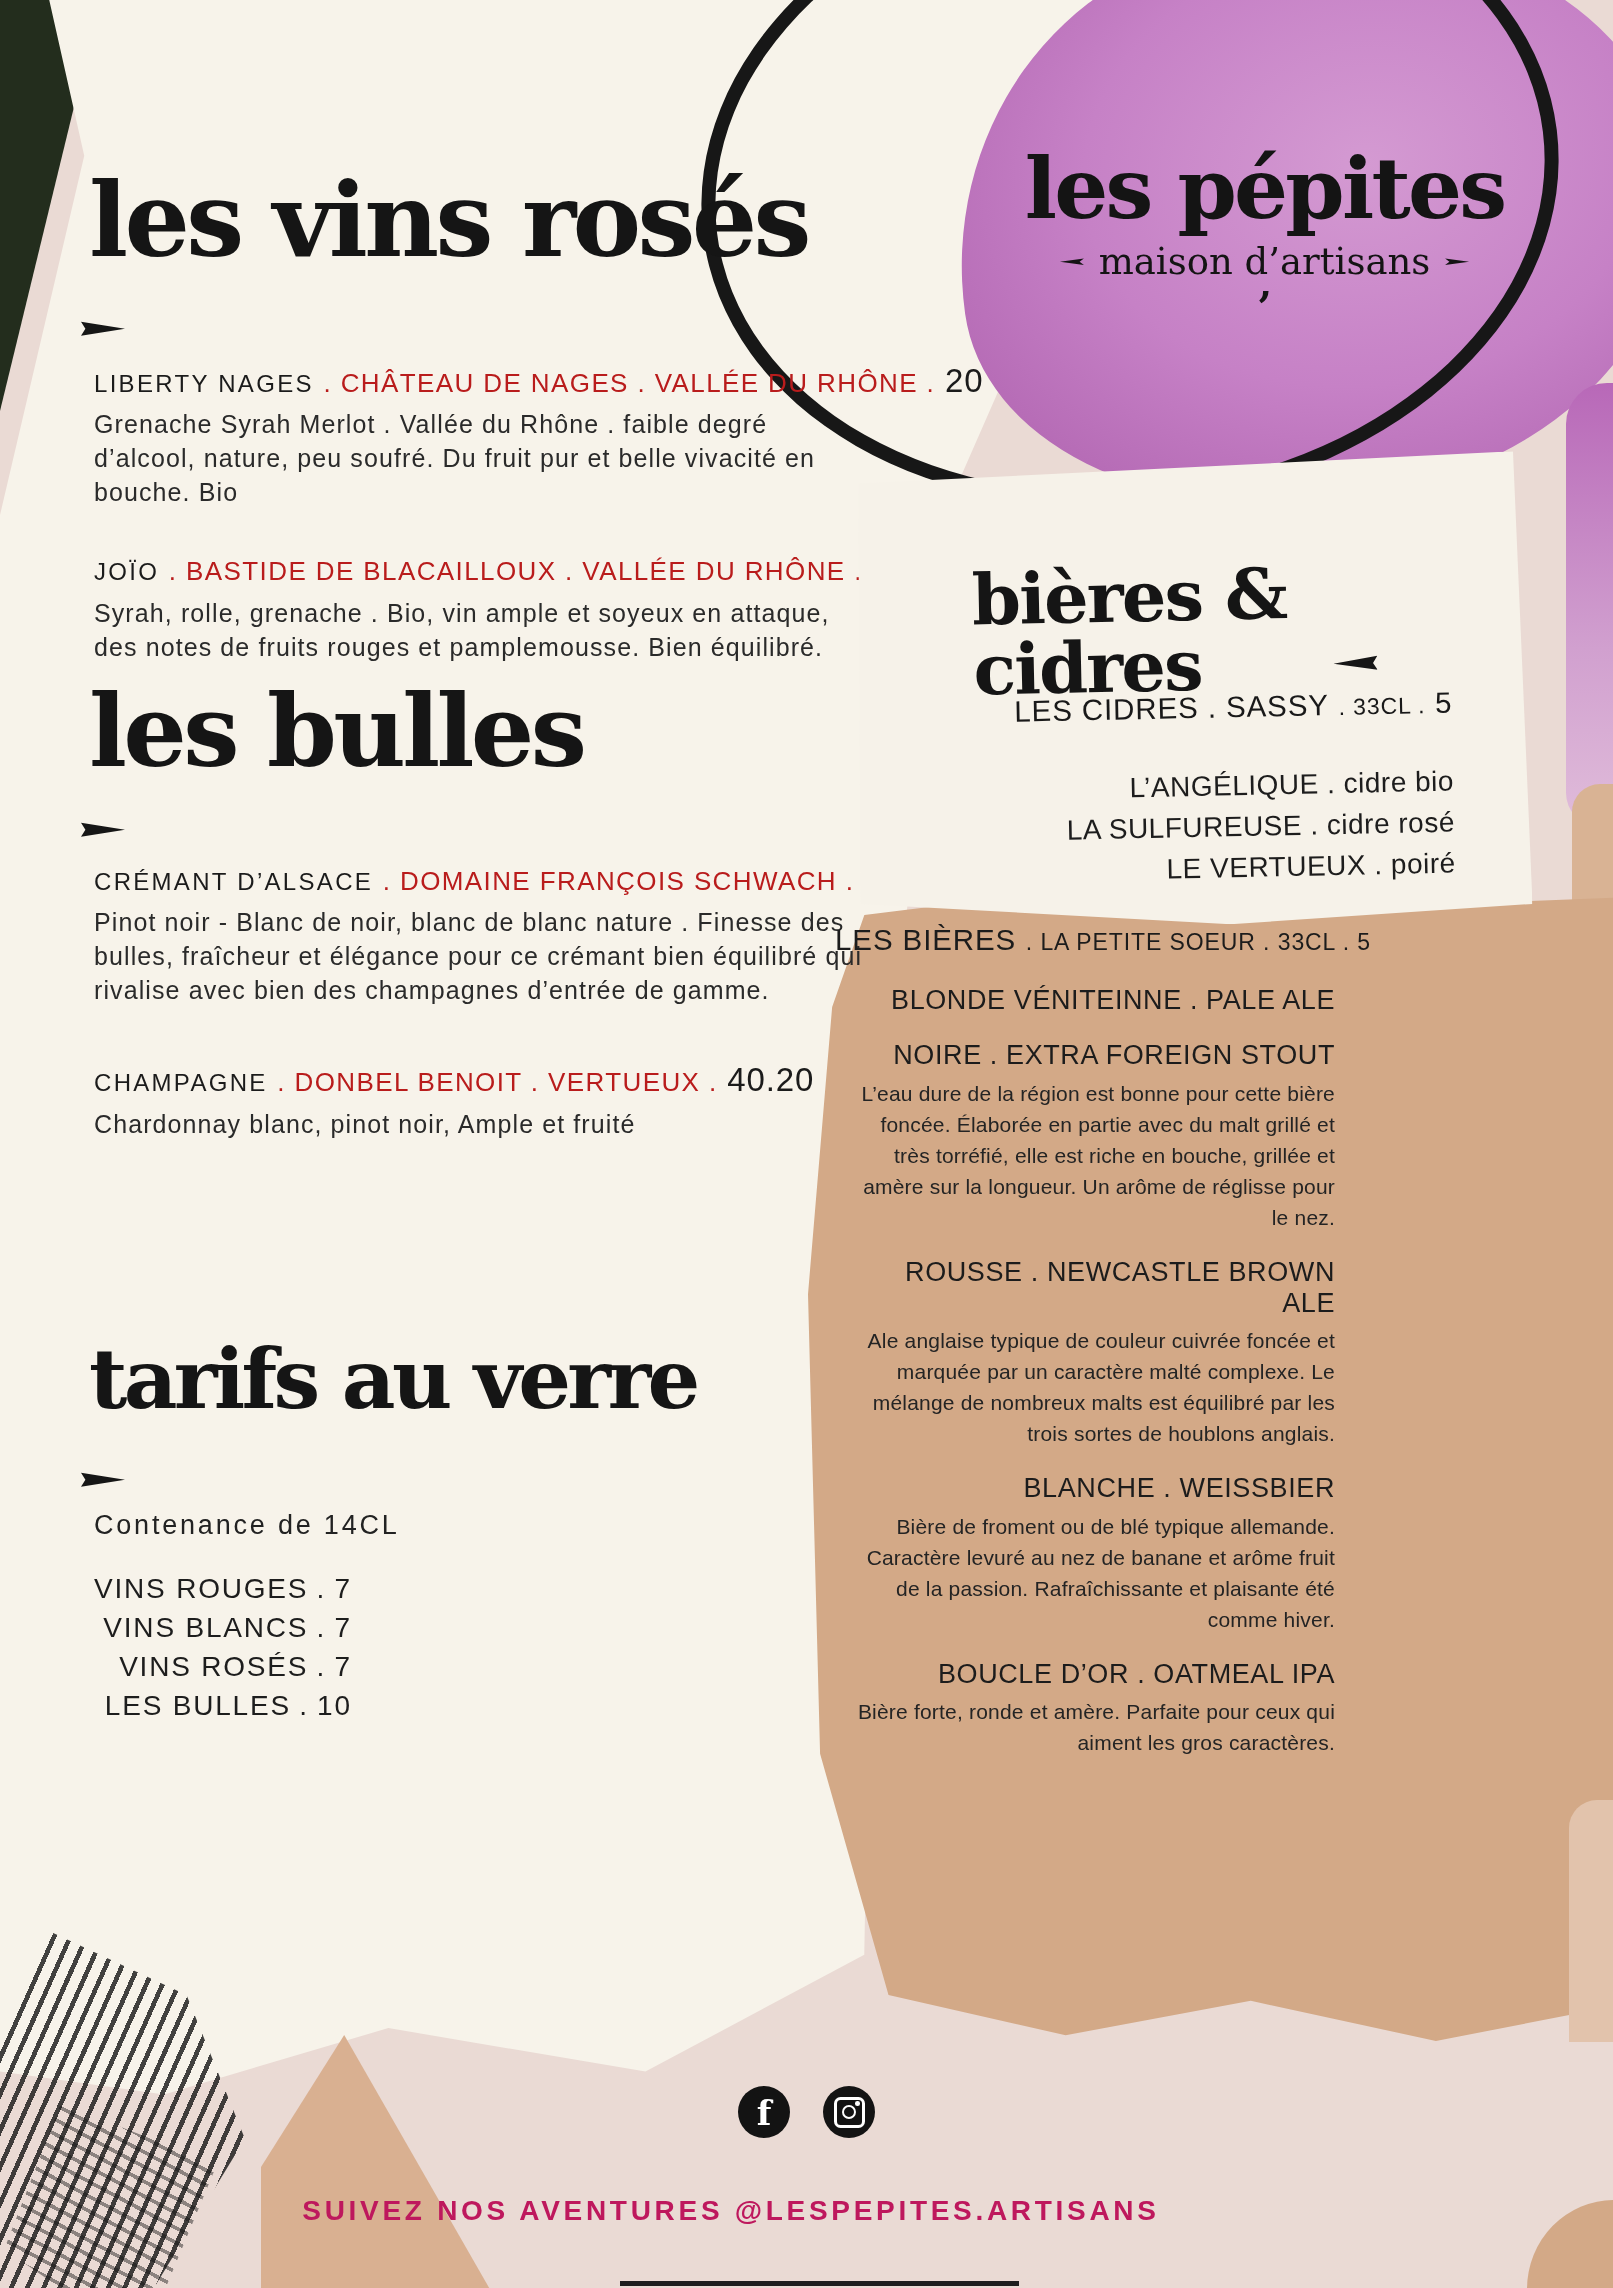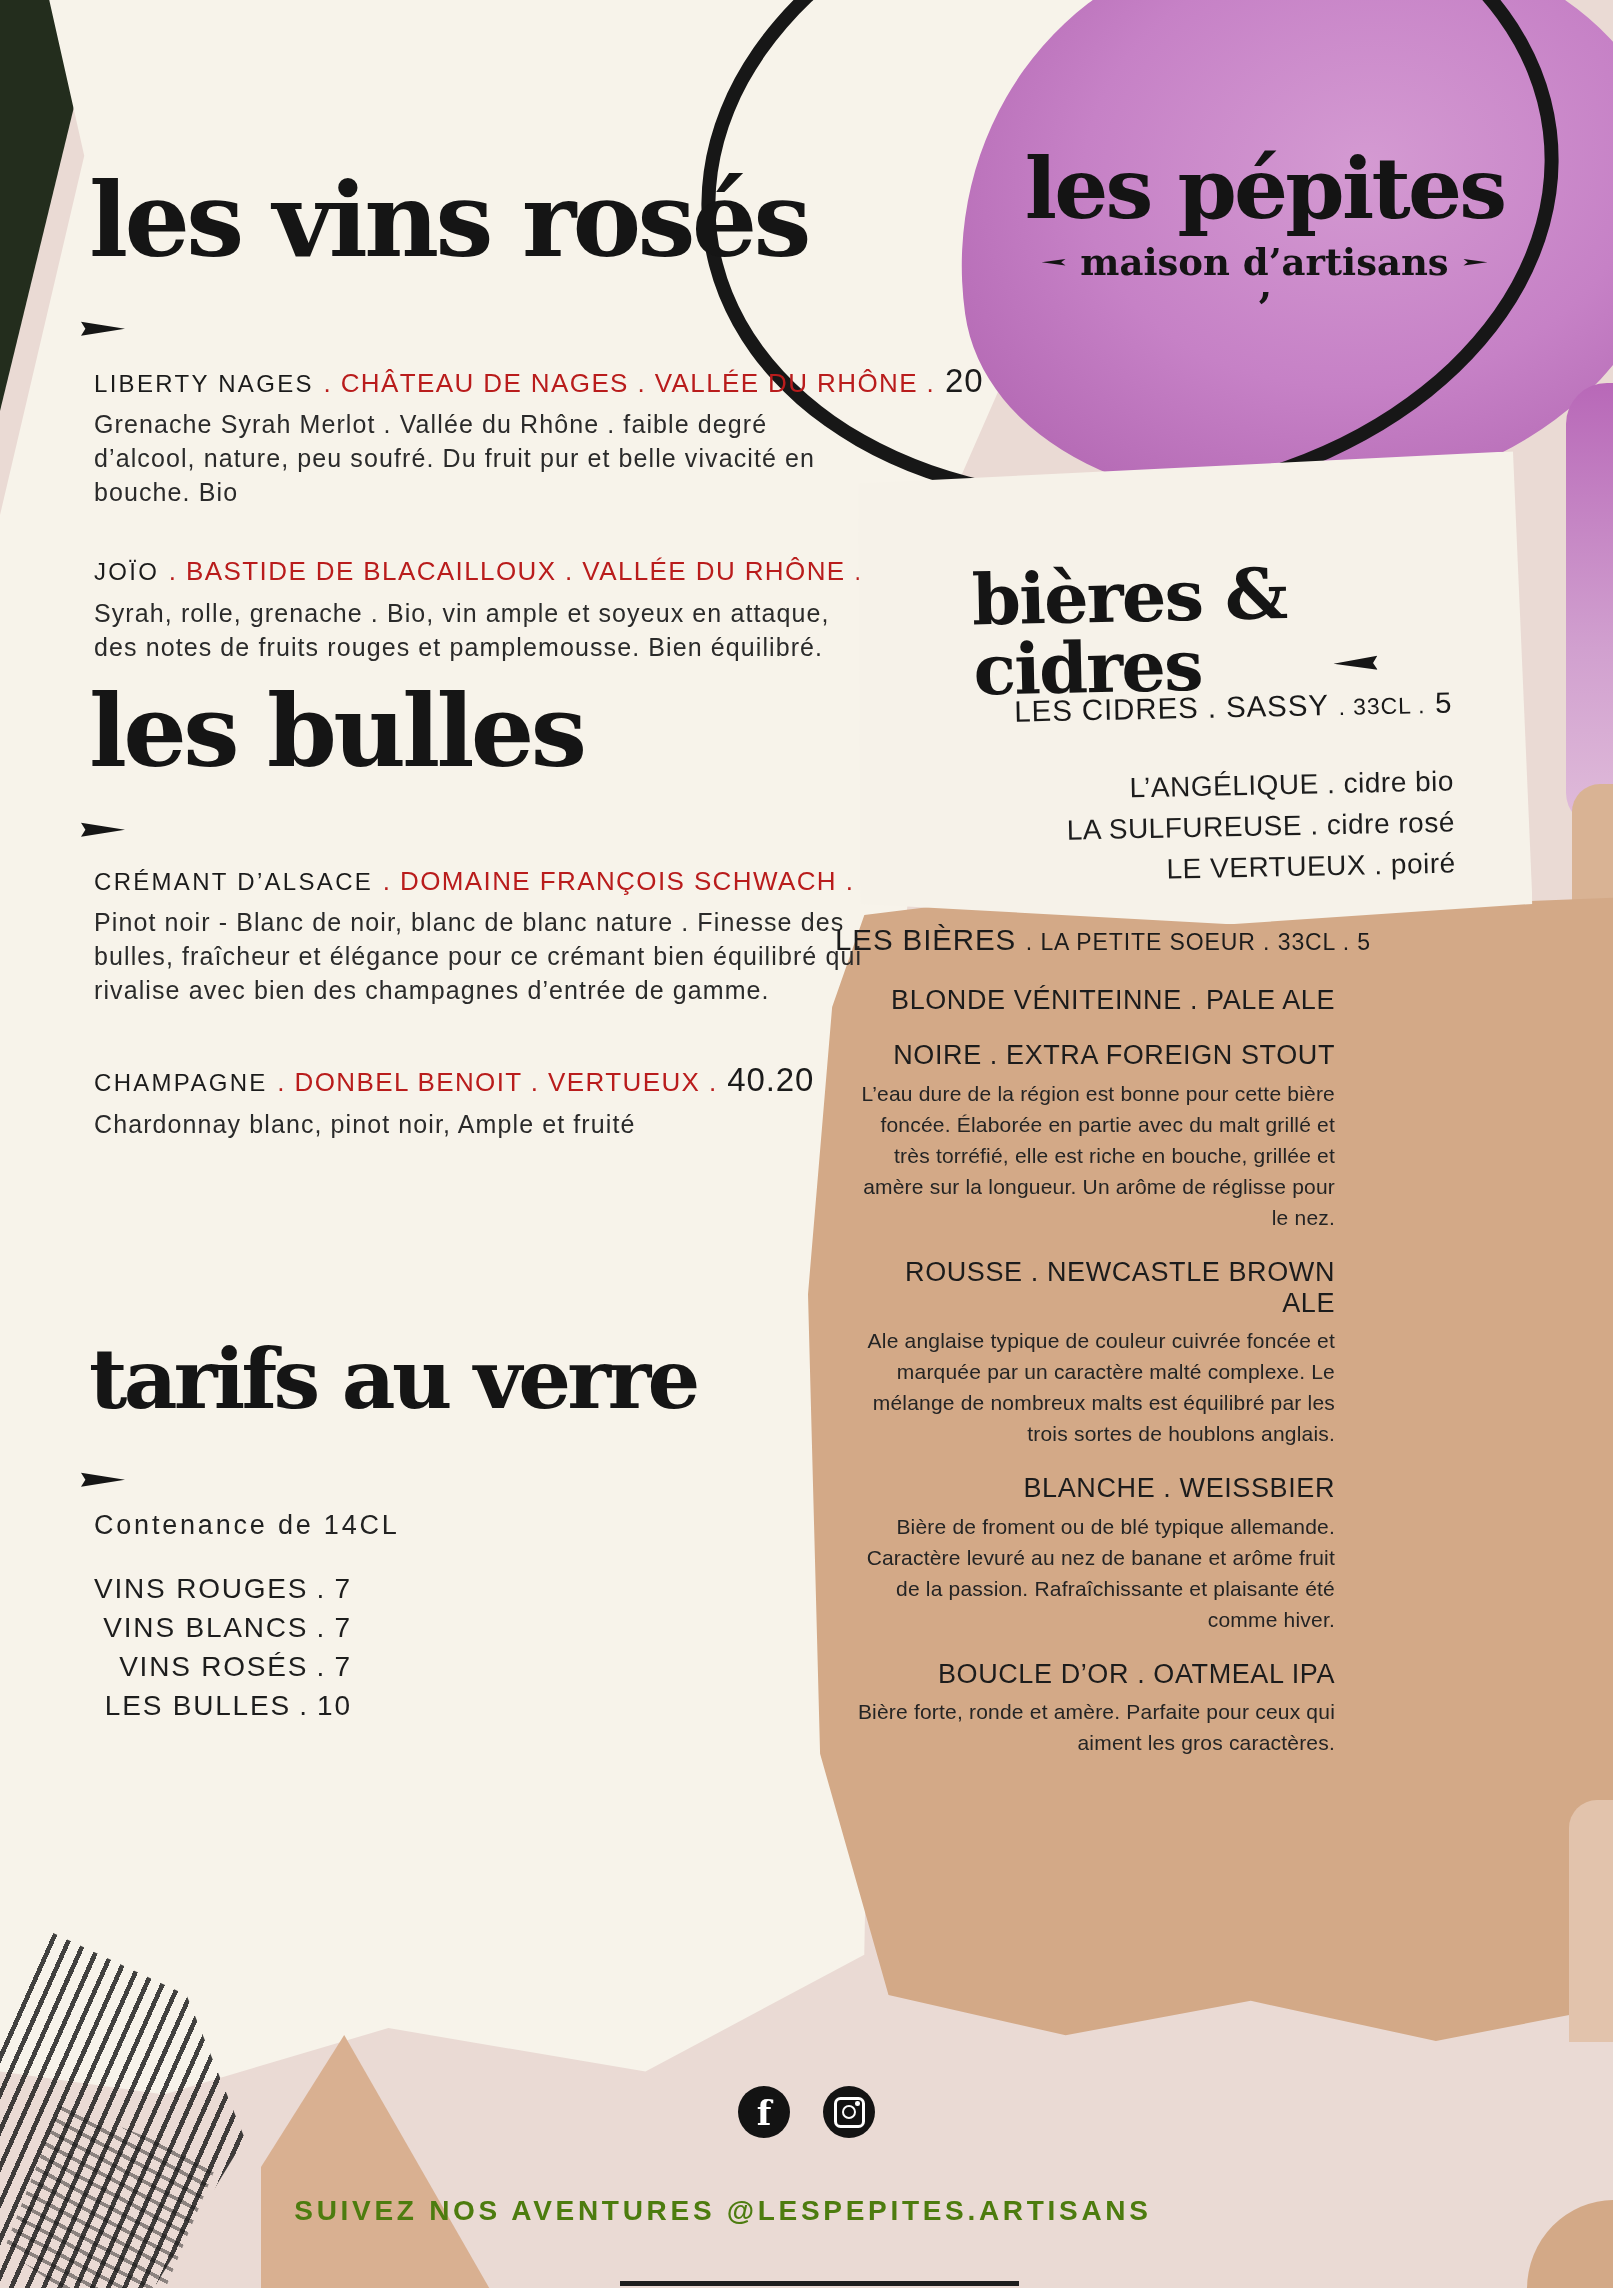--- a/index.html
+++ b/index.html
@@ -66,21 +66,21 @@
   .e-desc{font-size:25px;letter-spacing:1.1px;line-height:34px;color:#2a2a2a;margin:0;}
 
   #tarifs-note{left:94px;top:1510px;font-size:27px;letter-spacing:2.8px;color:#222;}
   #tarifs-prices{left:94px;top:1569px;font-size:28px;letter-spacing:1.8px;color:#1d1d1d;line-height:39px;text-align:right;}
   .sep{margin:0 8.3px;}
 
   
   #brand{left:969px;top:146px;width:591px;text-align:center;color:#141414;}
   #brand-name{font-family:"DejaVu Serif",serif;font-weight:700;font-size:85px;letter-spacing:-2.8px;line-height:1;}
   #brand-tag{display:flex;align-items:center;justify-content:center;gap:14.8px;margin-top:9.2px;
-     font-family:"DejaVu Serif",serif;font-weight:700;font-size:37px;letter-spacing:0px;}
+     font-family:"DejaVu Serif",serif;font-weight:400;font-size:37px;letter-spacing:0px;}
   .tag-arrow{width:24px;height:11px;background:#141414;display:inline-block;}
   .tag-arrow.l{clip-path:polygon(100% 20%,0 50%,100% 80%,82% 50%);}
   .tag-arrow.r{clip-path:polygon(0 20%,100% 50%,0 80%,18% 50%);}
   #brand-mark{font-family:"DejaVu Serif",serif;font-weight:700;font-size:42px;line-height:1;margin-top:3.7px;}
 
   
   #cidres-head{position:absolute;right:76px;top:233px;text-align:right;white-space:nowrap;color:#191919;}
   .c-big{font-size:29.5px;letter-spacing:0.9px;}
   .c-small{font-size:23px;letter-spacing:0.9px;margin:0 5.5px;}
   #cidres-list{position:absolute;right:76px;top:308px;text-align:right;font-size:28px;
@@ -96,22 +96,22 @@
   
   #social{left:0;top:2086px;width:1613px;display:flex;justify-content:center;gap:33px;}
   .soc{width:52px;height:52px;border-radius:50%;background:#131313;display:flex;
        align-items:center;justify-content:center;text-decoration:none;}
   .fb{color:#fff;font-family:"DejaVu Serif",serif;font-weight:700;font-size:34px;line-height:1;
       transform:translateY(0.9px);}
   .ig{width:25px;height:25px;border:3.2px solid #fff;border-radius:6.5px;position:relative;display:block;}
   .ig::after{content:"";position:absolute;left:50%;top:50%;width:10px;height:10px;border:2.8px solid #fff;
       border-radius:50%;transform:translate(-50%,-50%);}
   .ig-dot{position:absolute;right:1.8px;top:1.8px;width:4.6px;height:4.6px;background:#fff;border-radius:50%;}
-  #footer-text{left:0;top:2195px;width:1446px;text-align:center;font-weight:bold;font-size:28px;
-      letter-spacing:3.7px;color:#4d7c0f;}
+  #footer-text{left:8px;top:2195px;width:1446px;text-align:center;font-weight:bold;font-size:28px;
+      letter-spacing:3.7px;color:#be185d;}
 </style>
 </head>
 <body>
 
 <div id="page">
 
   <div class="abs" id="green-wedge"></div>
   <div class="abs" id="ivory-shape"></div>
   <div class="abs" id="purple-blob"></div>
   <div class="abs" id="purple-streak"></div>

